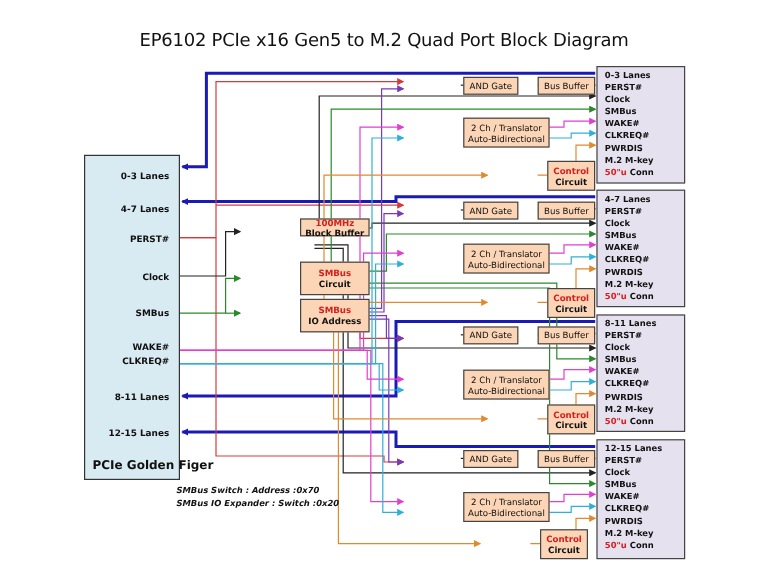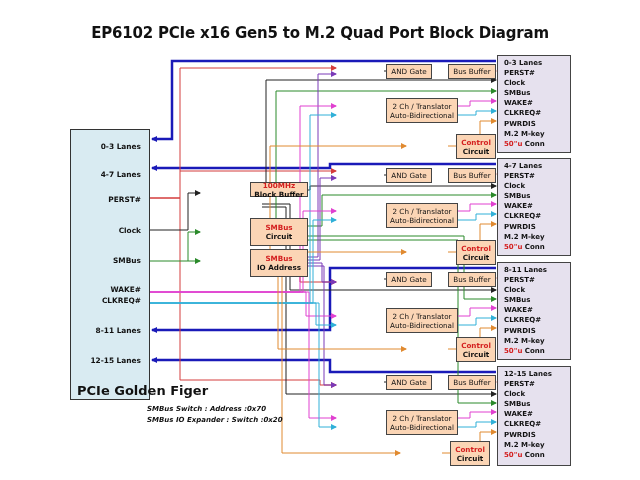--- a/index.html
+++ b/index.html
@@ -1,25 +1,25 @@
 <!DOCTYPE html>
 <html><head>
 <meta charset="utf-8">
 <style>
   html, body { margin: 0; padding: 0; background: #ffffff; }
   body { width: 640px; height: 480px; position: relative; overflow: hidden;
          font-family: "DejaVu Sans", sans-serif; }
   #diagram { position: absolute; left: 0; top: 0; }
   .title { position: absolute; left: 0; top: 24px; width: 640px; text-align: center;
-           font-size: 15px; font-weight: bold; color: #111; letter-spacing: -0.2px; }
+           font-size: 15px; font-weight: normal; color: #111; letter-spacing: -0.2px; }
   .host { position: absolute; left: 70px; top: 129px; width: 80px; height: 271px;
           background: #d9ebf2; border: 1.5px solid #333; box-sizing: border-box; }
   .host-label { position: absolute; right: 8px; font-size: 7.4px; font-weight: bold; color: #111;
                 text-align: right; white-space: nowrap; }
-  .host-name { position: absolute; left: 6px; top: 253px; font-size: 13px; font-weight: bold; color: #111; white-space: nowrap; }
+  .host-name { position: absolute; left: 6px; top: 253px; font-size: 10px; font-weight: bold; color: #111; white-space: nowrap; }
   .block { position: absolute; background: #fbd5b5; border: 1.2px solid #444; box-sizing: border-box;
            font-size: 7.2px; color: #111; text-align: center; display: flex; flex-direction: column;
            justify-content: center; line-height: 1.25; white-space: nowrap; margin-left: 48px; }
   .block .red { color: #d42020; font-weight: bold; }
   .block .blk { font-weight: bold; text-align: center; }
   .port { position: absolute; left: 497px; width: 74px; background: #e6e1ee; border: 1.2px solid #444;
           box-sizing: border-box; padding: 2px 0 0 6px; }
   .port div { font-size: 7px; font-weight: bold; color: #111; line-height: 10.1px; white-space: nowrap; }
   .port .red { color: #d42020; }
   .note { position: absolute; left: 147px; font-size: 7px; font-weight: bold; color: #111; white-space: nowrap; font-style: italic; }

